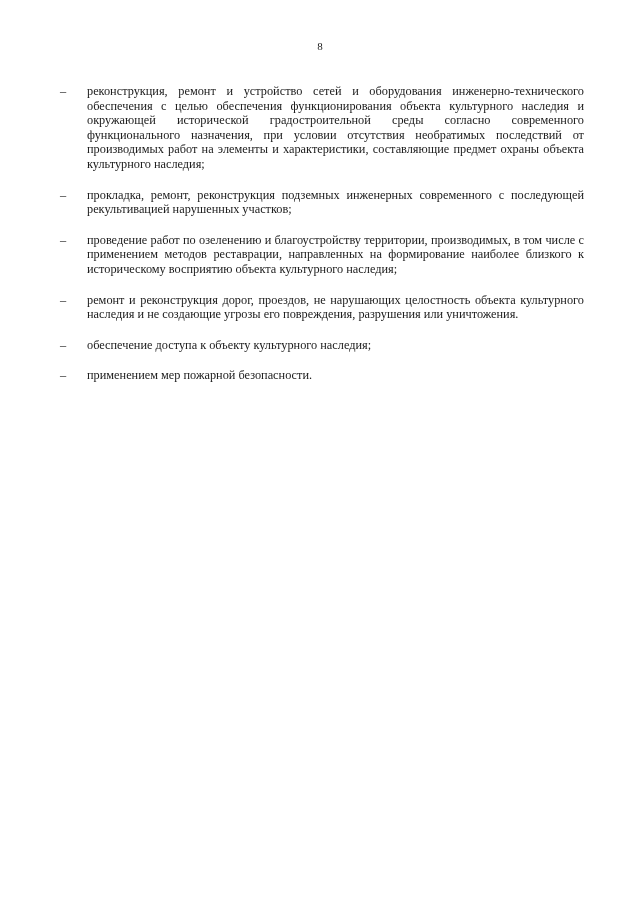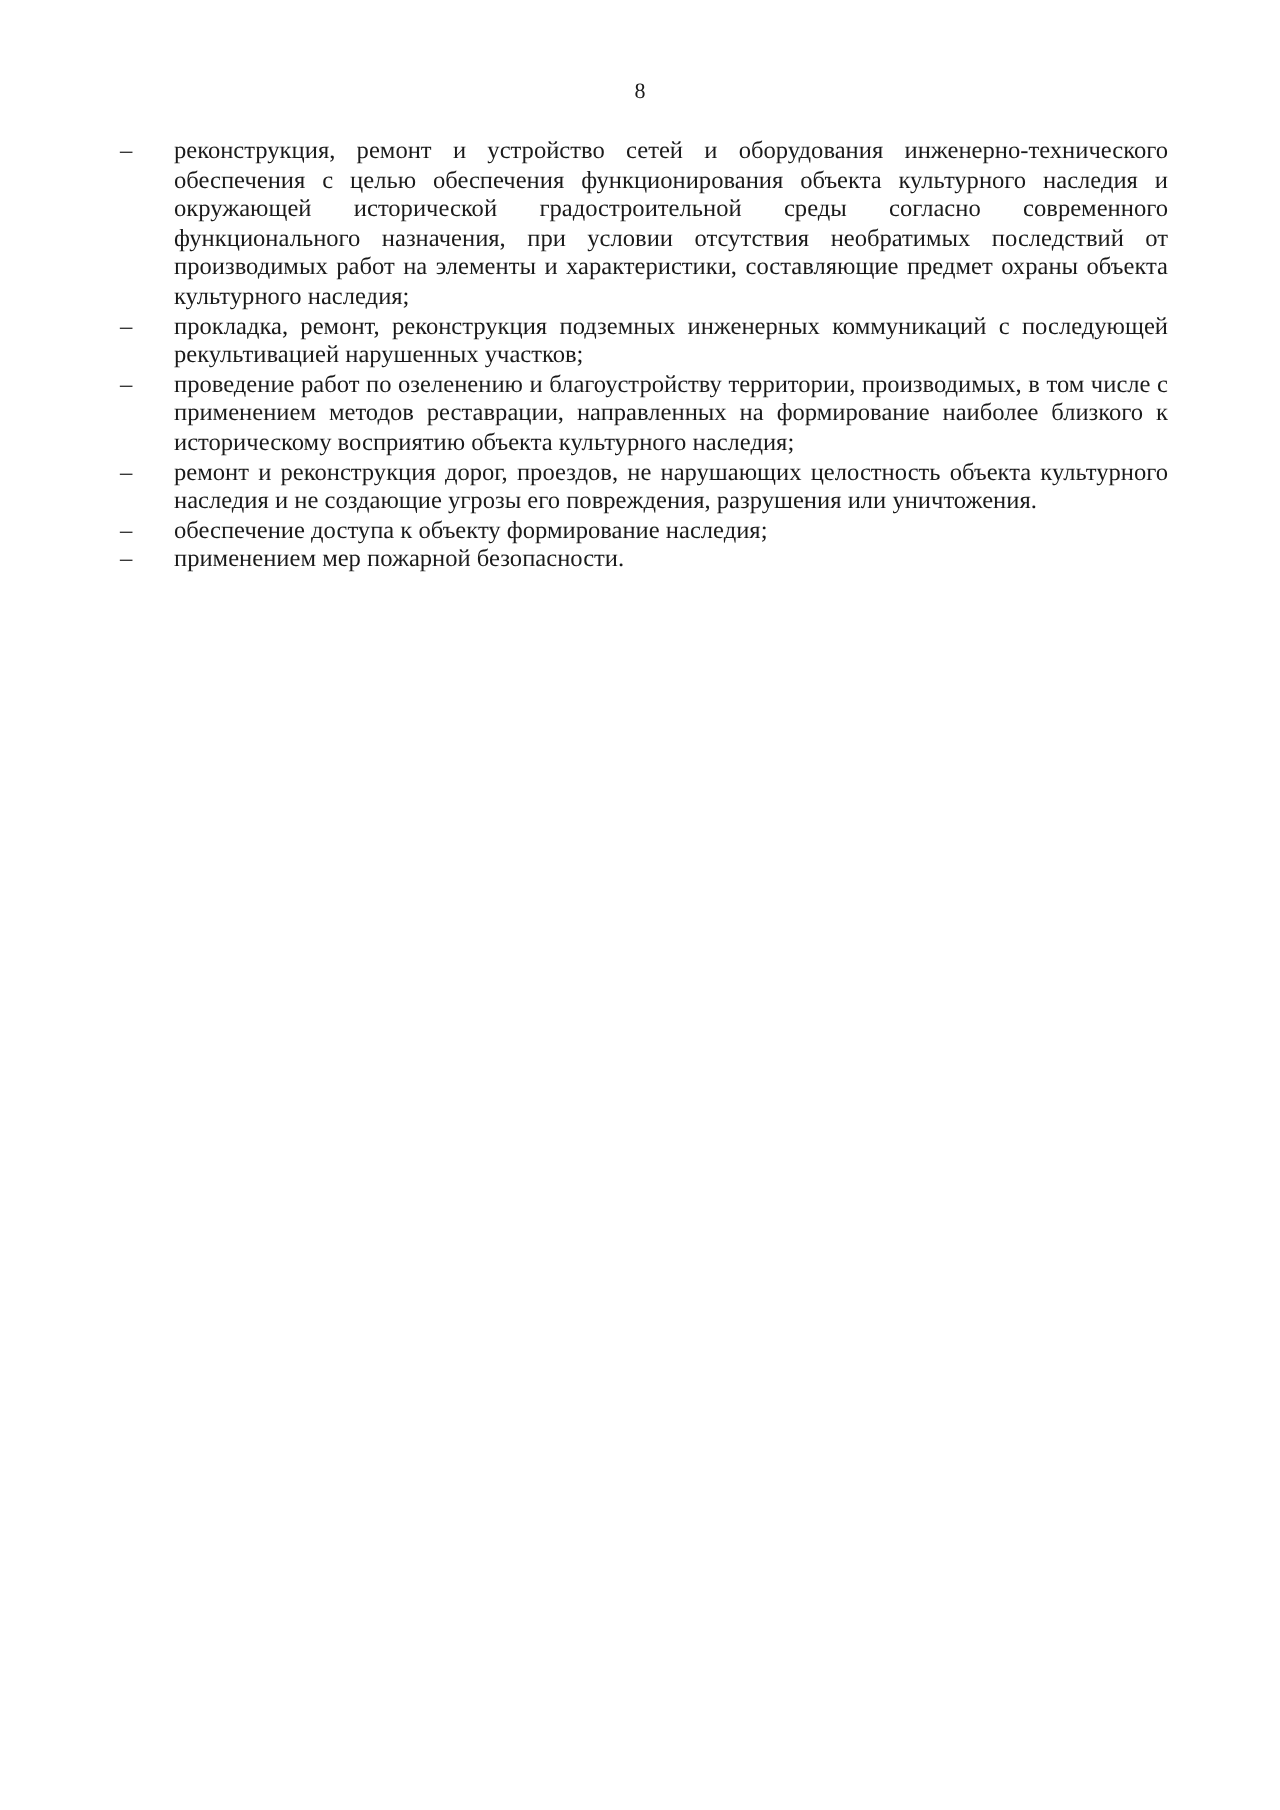--- a/index.html
+++ b/index.html
@@ -42,45 +42,46 @@
     }
     .dash {
       position: absolute;
       left: 4px;
       top: 0;
       width: 14px;
       text-align: left;
     }
     .item-text {
       display: block;
+      margin-top: 16px;
     }
   </style>
 </head>
 <body>
 
 <div class="page-number">8</div>
 
 <ul class="list">
   <li class="list-item">
     <span class="dash">–</span>
     <span class="item-text">реконструкция, ремонт и устройство сетей и оборудования инженерно-технического обеспечения с целью обеспечения функционирования объекта культурного наследия и окружающей исторической градостроительной среды согласно современного функционального назначения, при условии отсутствия необратимых последствий от производимых работ на элементы и характеристики, составляющие предмет охраны объекта культурного наследия;</span>
   </li>
   <li class="list-item">
     <span class="dash">–</span>
-    <span class="item-text">прокладка, ремонт, реконструкция подземных инженерных коммуникаций с последующей рекультивацией нарушенных участков;</span>
+    <span class="item-text">прокладка, ремонт, реконструкция подземных инженерных современного с последующей рекультивацией нарушенных участков;</span>
   </li>
   <li class="list-item">
     <span class="dash">–</span>
     <span class="item-text">проведение работ по озеленению и благоустройству территории, производимых, в том числе с применением методов реставрации, направленных на формирование наиболее близкого к историческому восприятию объекта культурного наследия;</span>
   </li>
   <li class="list-item">
     <span class="dash">–</span>
     <span class="item-text">ремонт и реконструкция дорог, проездов, не нарушающих целостность объекта культурного наследия и не создающие угрозы его повреждения, разрушения или уничтожения.</span>
   </li>
   <li class="list-item">
     <span class="dash">–</span>
-    <span class="item-text">обеспечение доступа к объекту формирование наследия;</span>
+    <span class="item-text">обеспечение доступа к объекту культурного наследия;</span>
   </li>
   <li class="list-item">
     <span class="dash">–</span>
     <span class="item-text">применением мер пожарной безопасности.</span>
   </li>
 </ul>
 
 </body></html>

